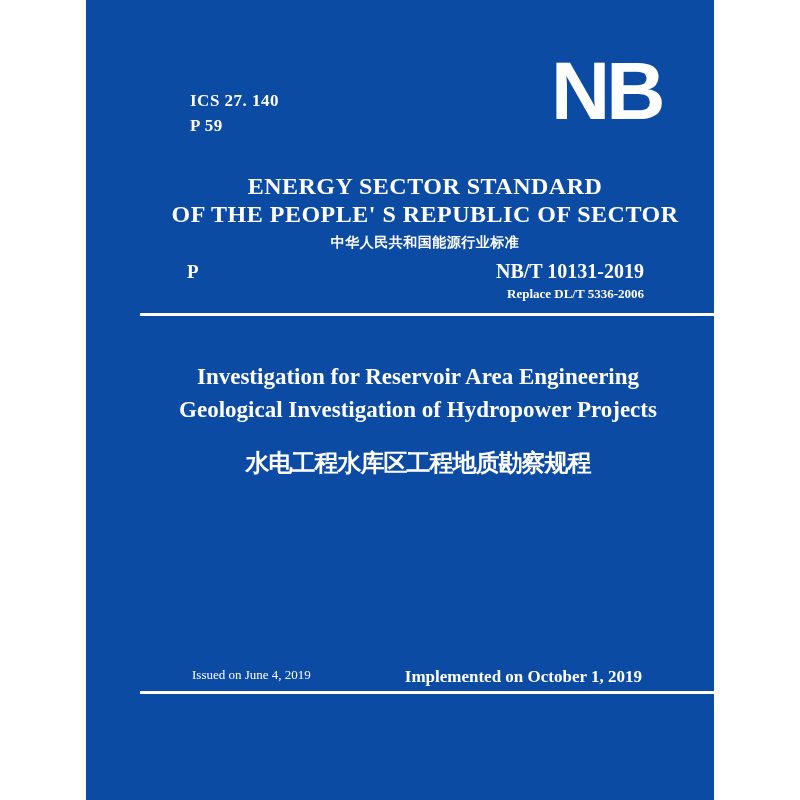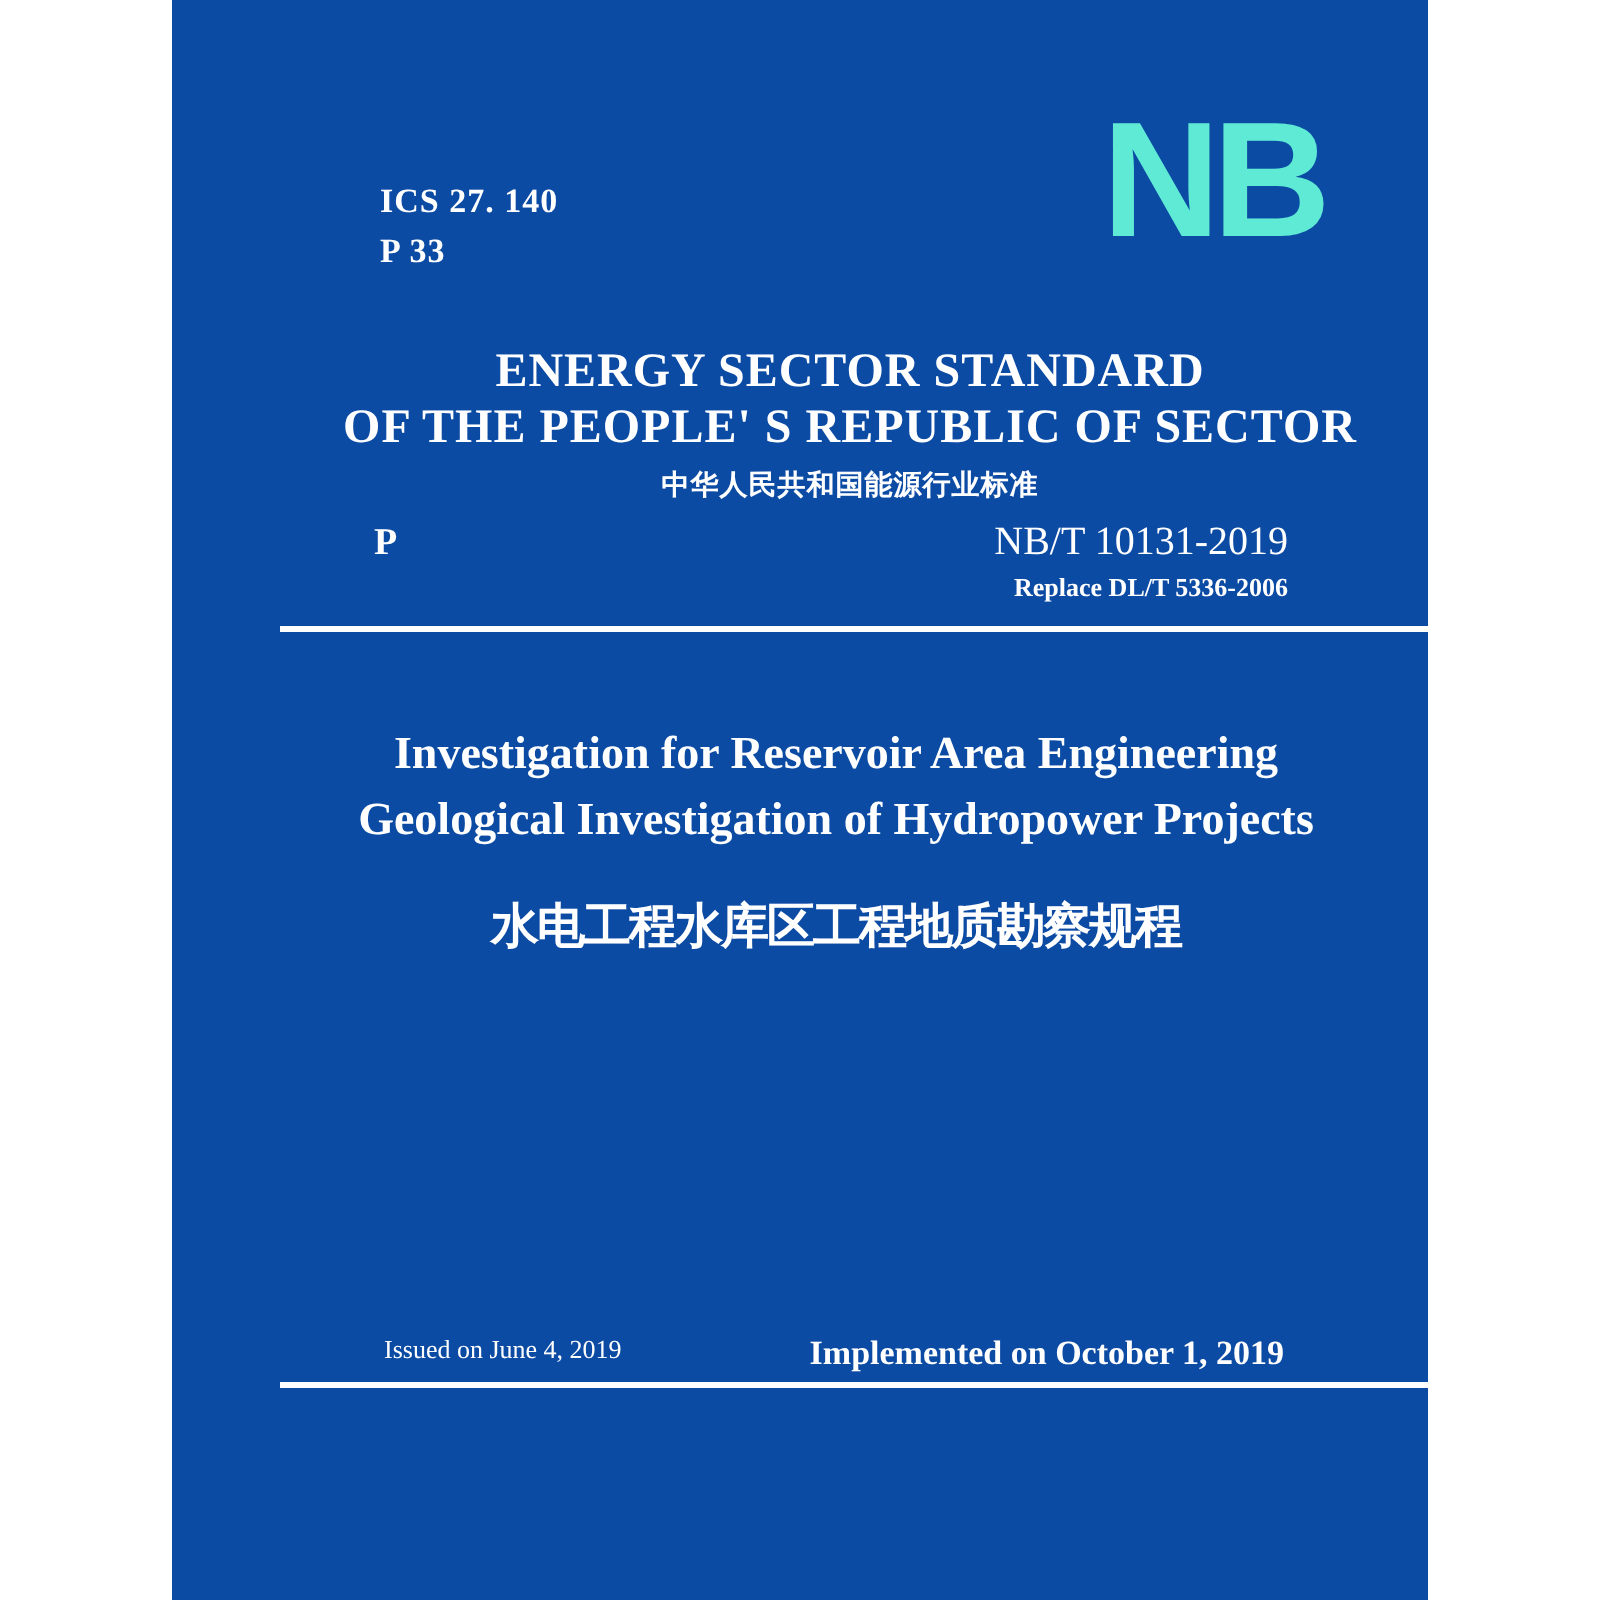--- a/index.html
+++ b/index.html
@@ -37,21 +37,21 @@
   }
   .nb-logo {
     position: absolute;
     left: 465px;
     top: 50px;
     font-family: "Liberation Sans", sans-serif;
     font-weight: bold;
     font-size: 82px;
     line-height: 82px;
     letter-spacing: -4px;
-    color: #5eead4;
+    color: #ffffff;
   }
   .org-block {
     position: absolute;
     left: 25px;
     top: 172px;
     width: 628px;
     text-align: center;
   }
   .org-en {
     font-weight: bold;
@@ -74,21 +74,21 @@
     font-weight: bold;
     font-size: 19px;
   }
   .number-block {
     position: absolute;
     right: 70px;
     top: 259px;
     text-align: right;
   }
   .standard-number {
-    font-weight: normal;
+    font-weight: bold;
     font-size: 20px;
     line-height: 24px;
   }
   .replaces-note {
     font-weight: bold;
     font-size: 13px;
     line-height: 19px;
     margin-top: 1px;
   }
   .rule {
@@ -150,21 +150,21 @@
   }
 </style>
 </head>
 <body>
 
 <div class="page">
   <div class="cover">
 
     <div class="ics-block">
       <div>ICS 27. 140</div>
-      <div>P 33</div>
+      <div>P 59</div>
     </div>
 
     <div class="nb-logo">NB</div>
 
     <div class="org-block">
       <div class="org-en">ENERGY SECTOR STANDARD</div>
       <div class="org-en">OF THE PEOPLE' S REPUBLIC OF SECTOR</div>
       <div class="org-zh">中华人民共和国能源行业标准</div>
     </div>
 

